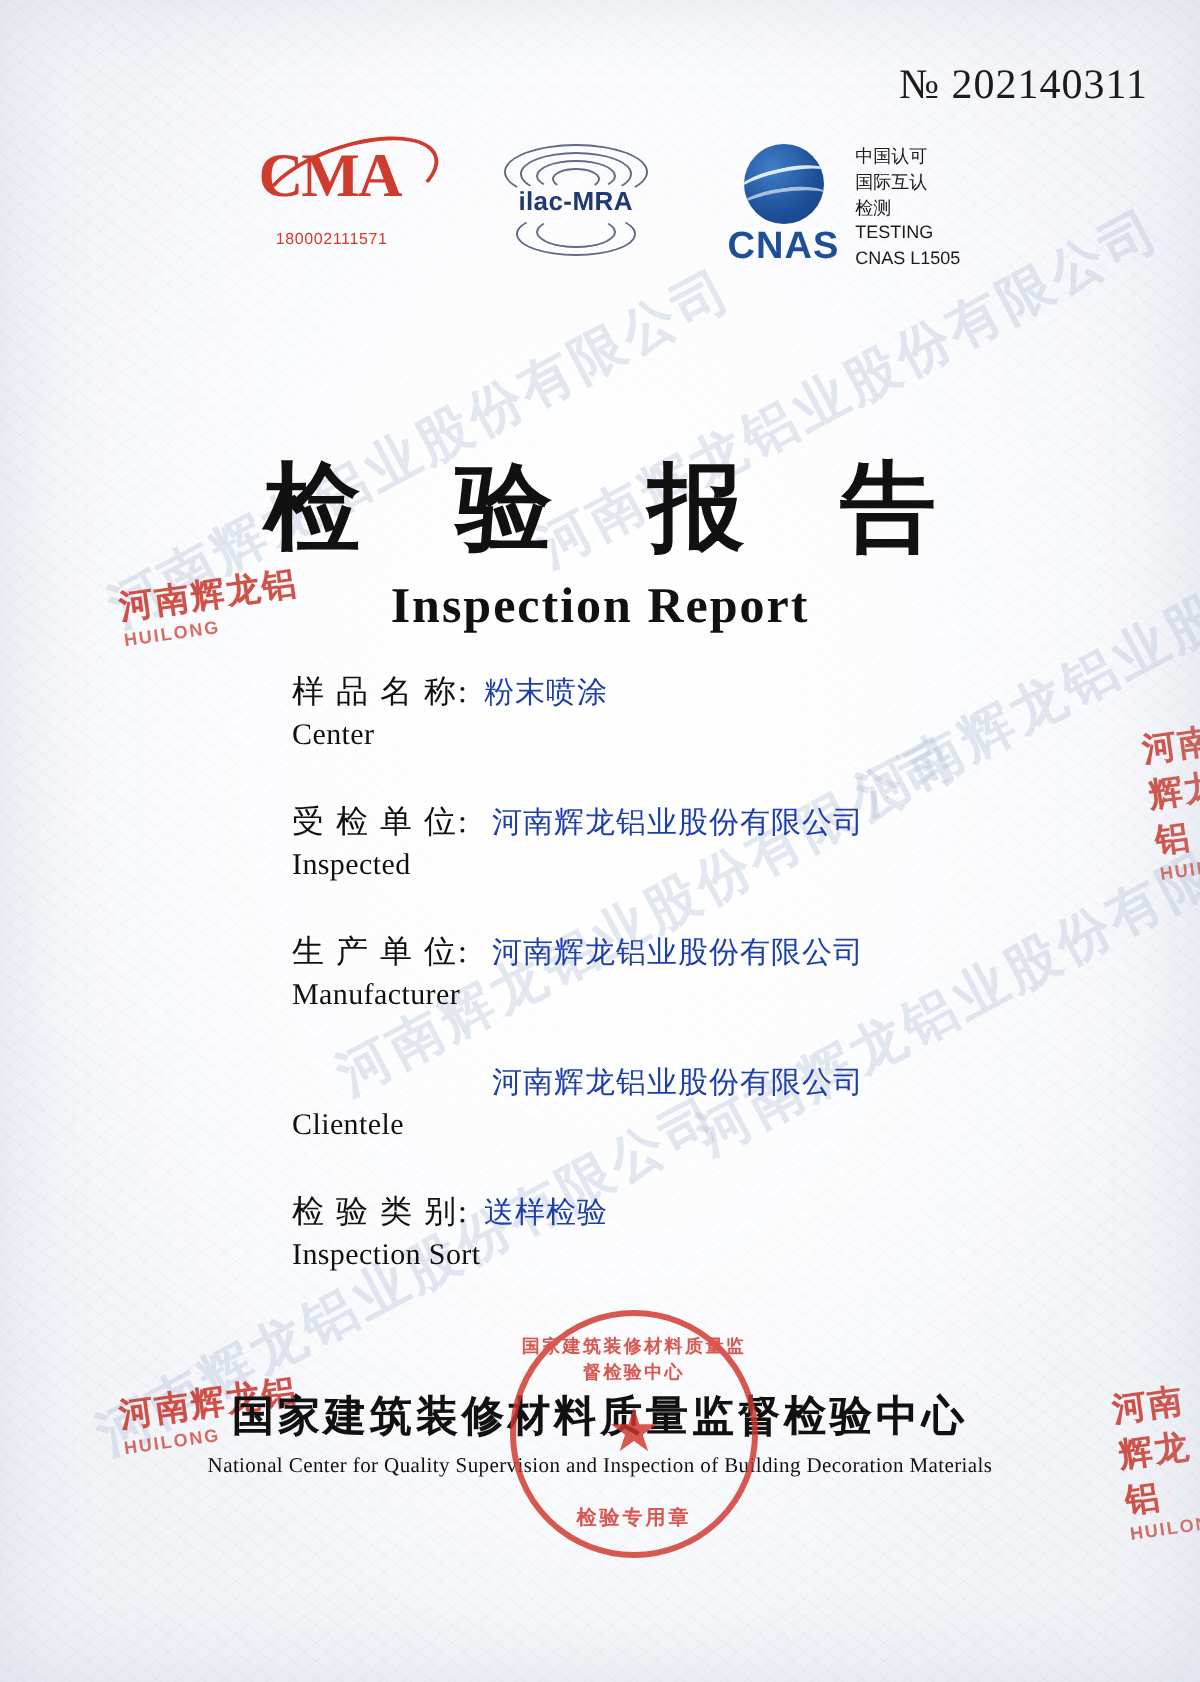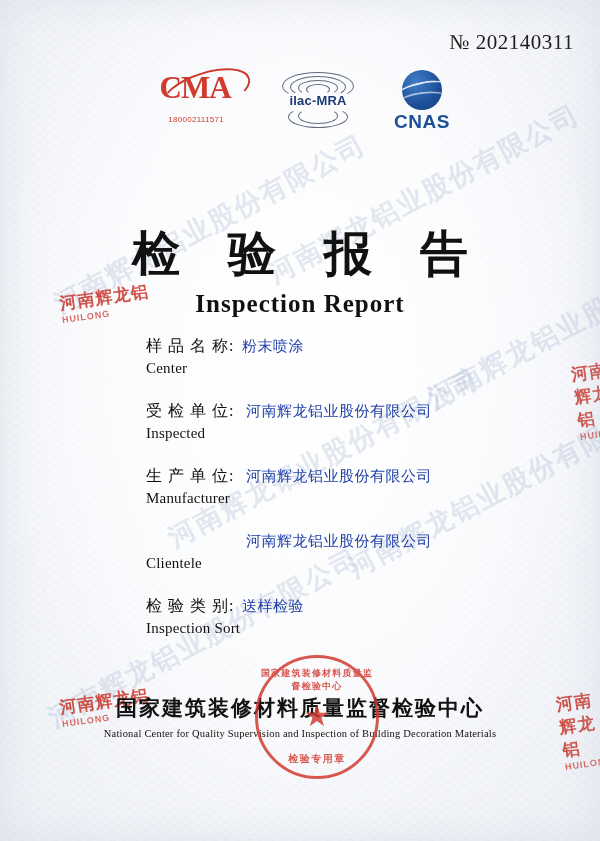--- a/index.html
+++ b/index.html
@@ -422,20 +422,27 @@
         <span style="width:38px;height:14px;top:0px;"></span>
         <span style="width:58px;height:20px;top:-2px;"></span>
       </div>
     </div>
 
     <div class="mark cnas-box">
       <div class="cnas-logo">
         <div class="cnas-ball"></div>
         <div class="cnas-word">CNAS</div>
       </div>
+      <div class="cnas-text">
+        <div>中国认可</div>
+        <div>国际互认</div>
+        <div>检测</div>
+        <div>TESTING</div>
+        <div>CNAS L1505</div>
+      </div>
     </div>
 
   </div>
 
   <div class="title-cn">检 验 报 告</div>
   <div class="title-en">Inspection Report</div>
 
   <div class="fields">
 
     <div class="field">

